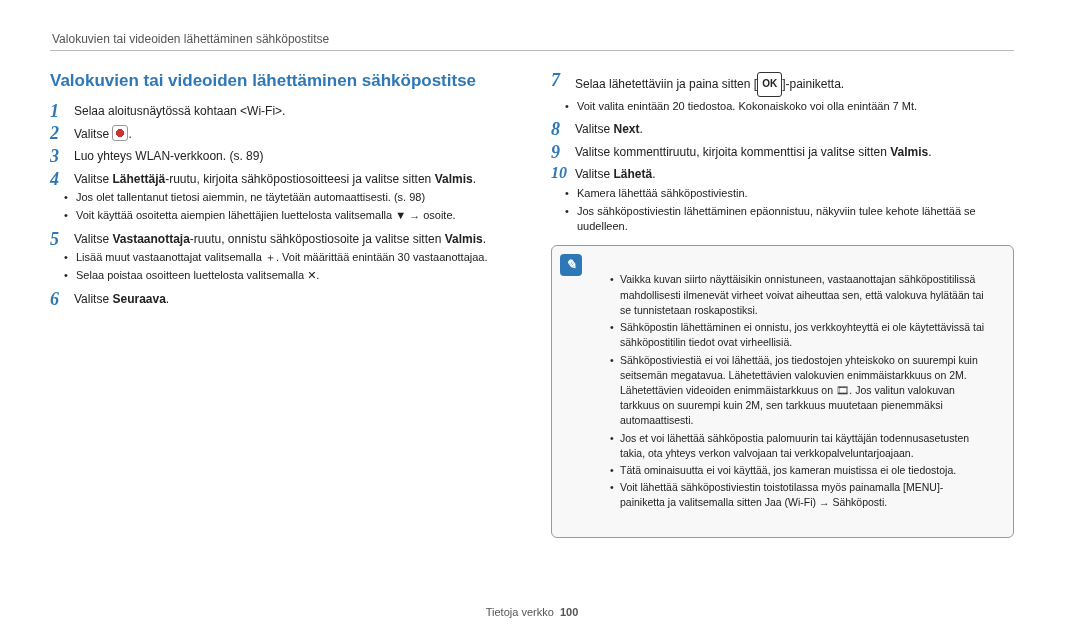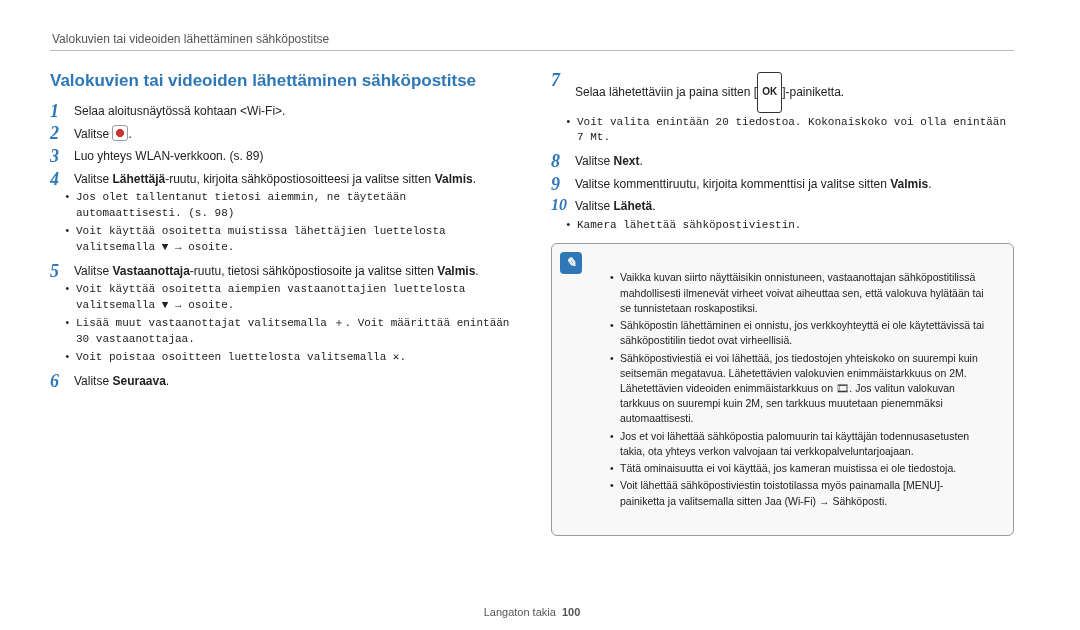--- a/index.html
+++ b/index.html
@@ -7,25 +7,25 @@
   .header-line{font-size:12px;color:#555;margin-bottom:4px;padding-left:2px;}
   .hr{height:1px;background:#bbb;margin-bottom:14px;}
   .cols{display:flex;gap:38px;}
   .col{flex:1;font-size:12px;line-height:1.45;}
   h2.title{color:#2f78b7;font-size:17px;font-weight:600;margin:4px 0 8px 0;}
   p.intro{font-size:12px;margin:0 0 12px 0;}
   .step{display:flex;margin:4px 0 2px 0;}
   .stepnum{color:#2f78b7;font-style:italic;font-family:Georgia,"Times New Roman",serif;font-size:18px;font-weight:600;width:24px;flex-shrink:0;line-height:1;}
   .stepnum.sm{font-size:16px;}
   .stepbody{flex:1;padding-top:1px;}
-  ul.sub{margin:2px 0 6px 26px;padding:0;font-family:Liberation Mono, monospace;}
+  ul.sub{margin:2px 0 6px 26px;padding:0;}
   ul.sub li{list-style:none;position:relative;margin:2px 0;font-size:11px;}
   ul.sub li::before{content:"•";position:absolute;left:-12px;top:0;font-size:11px;}
   .inline-icon{display:inline-block;width:14px;height:14px;border:1px solid #999;border-radius:3px;vertical-align:-3px;background:radial-gradient(circle at 50% 50%, #c33 0 40%, #fff 42%);}
-  .key{display:inline-block;border:1px solid #333;border-radius:3px;padding:12px 4px;font-weight:bold;font-size:10px;font-family:Arial,sans-serif;vertical-align:1px;}
+  .key{display:inline-block;border:1px solid #333;border-radius:3px;padding:4px 4px;font-weight:bold;font-size:10px;font-family:Arial,sans-serif;vertical-align:1px;}
   .bold{font-weight:bold;}
   .notebox{display:flex;border:1px solid #999;border-radius:6px;margin-top:10px;padding:8px 10px 8px 8px;background:#f8f8f8;}
   .noteicon{width:22px;height:22px;border-radius:4px;background:#2f78b7;color:#fff;display:flex;align-items:center;justify-content:center;font-weight:bold;font-size:13px;font-style:italic;margin-right:10px;flex-shrink:0;}
   .notebox ul{margin:16px;padding:0 0 0 12px;}
   .notebox ul li{list-style:none;position:relative;font-size:10.5px;margin:2px 0;}
   .notebox ul li::before{content:"•";position:absolute;left:-10px;}
   .footer{position:absolute;bottom:12px;left:0;right:0;text-align:center;font-size:11px;color:#555;}
 </style>
 </head>
 <body>
@@ -57,33 +57,32 @@
         </div>
 
       <div class="step">
           <div class="stepnum">4</div>
         <div class="stepbody">
           <span>Valitse </span><span class="bold">Lähettäjä</span><span>-ruutu, kirjoita sähköpostiosoitteesi ja valitse sitten </span><span class="bold">Valmis</span><span>.</span>
         </div>
         </div>
       <ul class="sub">
         <li>Jos olet tallentanut tietosi aiemmin, ne täytetään automaattisesti. (s. 98)</li>
-        <li>Voit käyttää osoitetta muistissa lähettäjien luettelosta valitsemalla ▼ → osoite.</li>
+        <li>Voit käyttää osoitetta aiempien lähettäjien luettelosta valitsemalla ▼ → osoite.</li>
       </ul>
 
       <div class="step">
           <div class="stepnum">5</div>
         <div class="stepbody">
-          <span>Valitse </span><span class="bold">Vastaanottaja</span><span>-ruutu, tietosi sähköpostiosoite ja valitse sitten </span><span class="bold">Valmis</span><span>.</span>
+          <span>Valitse </span><span class="bold">Vastaanottaja</span><span>-ruutu, onnistu sähköpostiosoite ja valitse sitten </span><span class="bold">Valmis</span><span>.</span>
         </div>
         </div>
       <ul class="sub">
-        <li>Voit käyttää osoitetta aiempien vastaanottajien luettelosta valitsemalla ▼ → osoite.</li>
         <li>Lisää muut vastaanottajat valitsemalla ＋. Voit määrittää enintään 30 vastaanottajaa.</li>
-        <li>Voit poistaa osoitteen luettelosta valitsemalla ✕.</li>
+        <li>Selaa poistaa osoitteen luettelosta valitsemalla ✕.</li>
       </ul>
 
       <div class="step">
           <div class="stepnum">6</div>
         <div class="stepbody">
           <span>Valitse </span><span class="bold">Seuraava</span><span>.</span>
         </div>
         </div>
     </div>
 
@@ -113,35 +112,36 @@
         </div>
 
       <div class="step">
           <div class="stepnum sm">10</div>
         <div class="stepbody">
           <span>Valitse </span><span class="bold">Lähetä</span><span>.</span>
         </div>
         </div>
       <ul class="sub">
         <li>Kamera lähettää sähköpostiviestin.</li>
+        <li>Jos sähköpostiviestin lähettäminen epäonnistuu, näkyviin tulee kehote lähettää se uudelleen.</li>
       </ul>
 
       <div class="notebox">
         <div class="noteicon">✎</div>
         <ul>
           <li>Vaikka kuvan siirto näyttäisikin onnistuneen, vastaanottajan sähköpostitilissä mahdollisesti ilmenevät virheet voivat aiheuttaa sen, että valokuva hylätään tai se tunnistetaan roskapostiksi.</li>
           <li>Sähköpostin lähettäminen ei onnistu, jos verkkoyhteyttä ei ole käytettävissä tai sähköpostitilin tiedot ovat virheellisiä.</li>
           <li>Sähköpostiviestiä ei voi lähettää, jos tiedostojen yhteiskoko on suurempi kuin seitsemän megatavua. Lähetettävien valokuvien enimmäistarkkuus on 2M. Lähetettävien videoiden enimmäistarkkuus on 🎞. Jos valitun valokuvan tarkkuus on suurempi kuin 2M, sen tarkkuus muutetaan pienemmäksi automaattisesti.</li>
           <li>Jos et voi lähettää sähköpostia palomuurin tai käyttäjän todennusasetusten takia, ota yhteys verkon valvojaan tai verkkopalveluntarjoajaan.</li>
           <li>Tätä ominaisuutta ei voi käyttää, jos kameran muistissa ei ole tiedostoja.</li>
           <li>
             <span>Voit lähettää sähköpostiviestin toistotilassa myös painamalla [MENU]-painiketta ja valitsemalla sitten Jaa (Wi-Fi) → Sähköposti.</span>
           </li>
         </ul>
       </div>
     </div>
   </div>
 
   <div class="footer">
-    <span>Langaton takia</span>&nbsp;
+    <span>Tietoja verkko</span>&nbsp;
     <span class="bold">100</span>
   </div>
 </div>
 
 </body></html>

